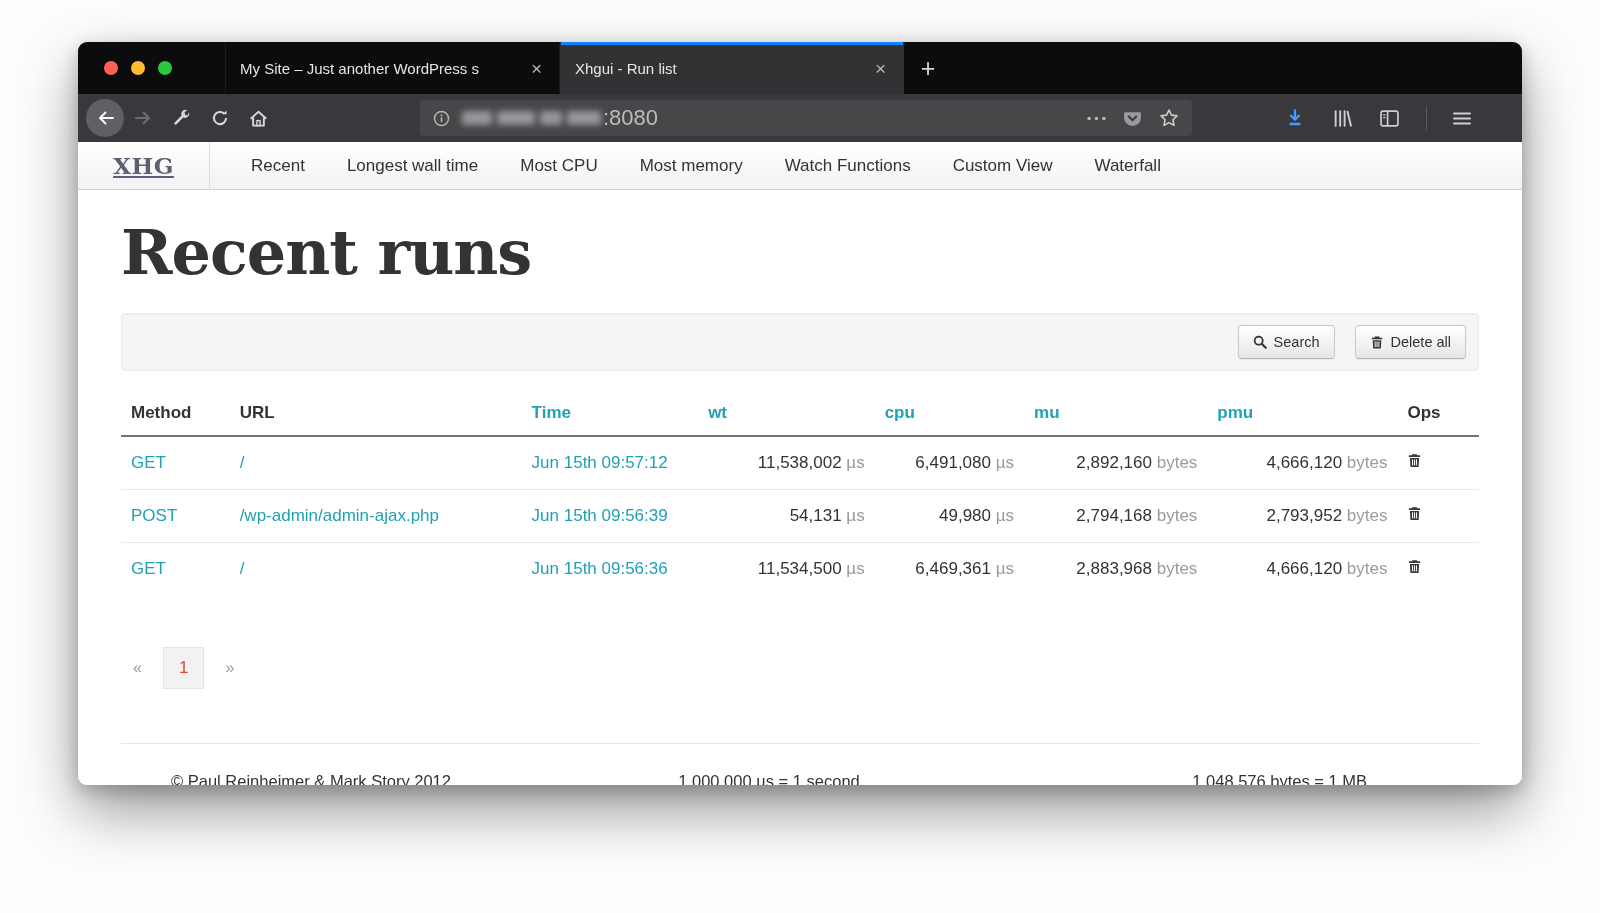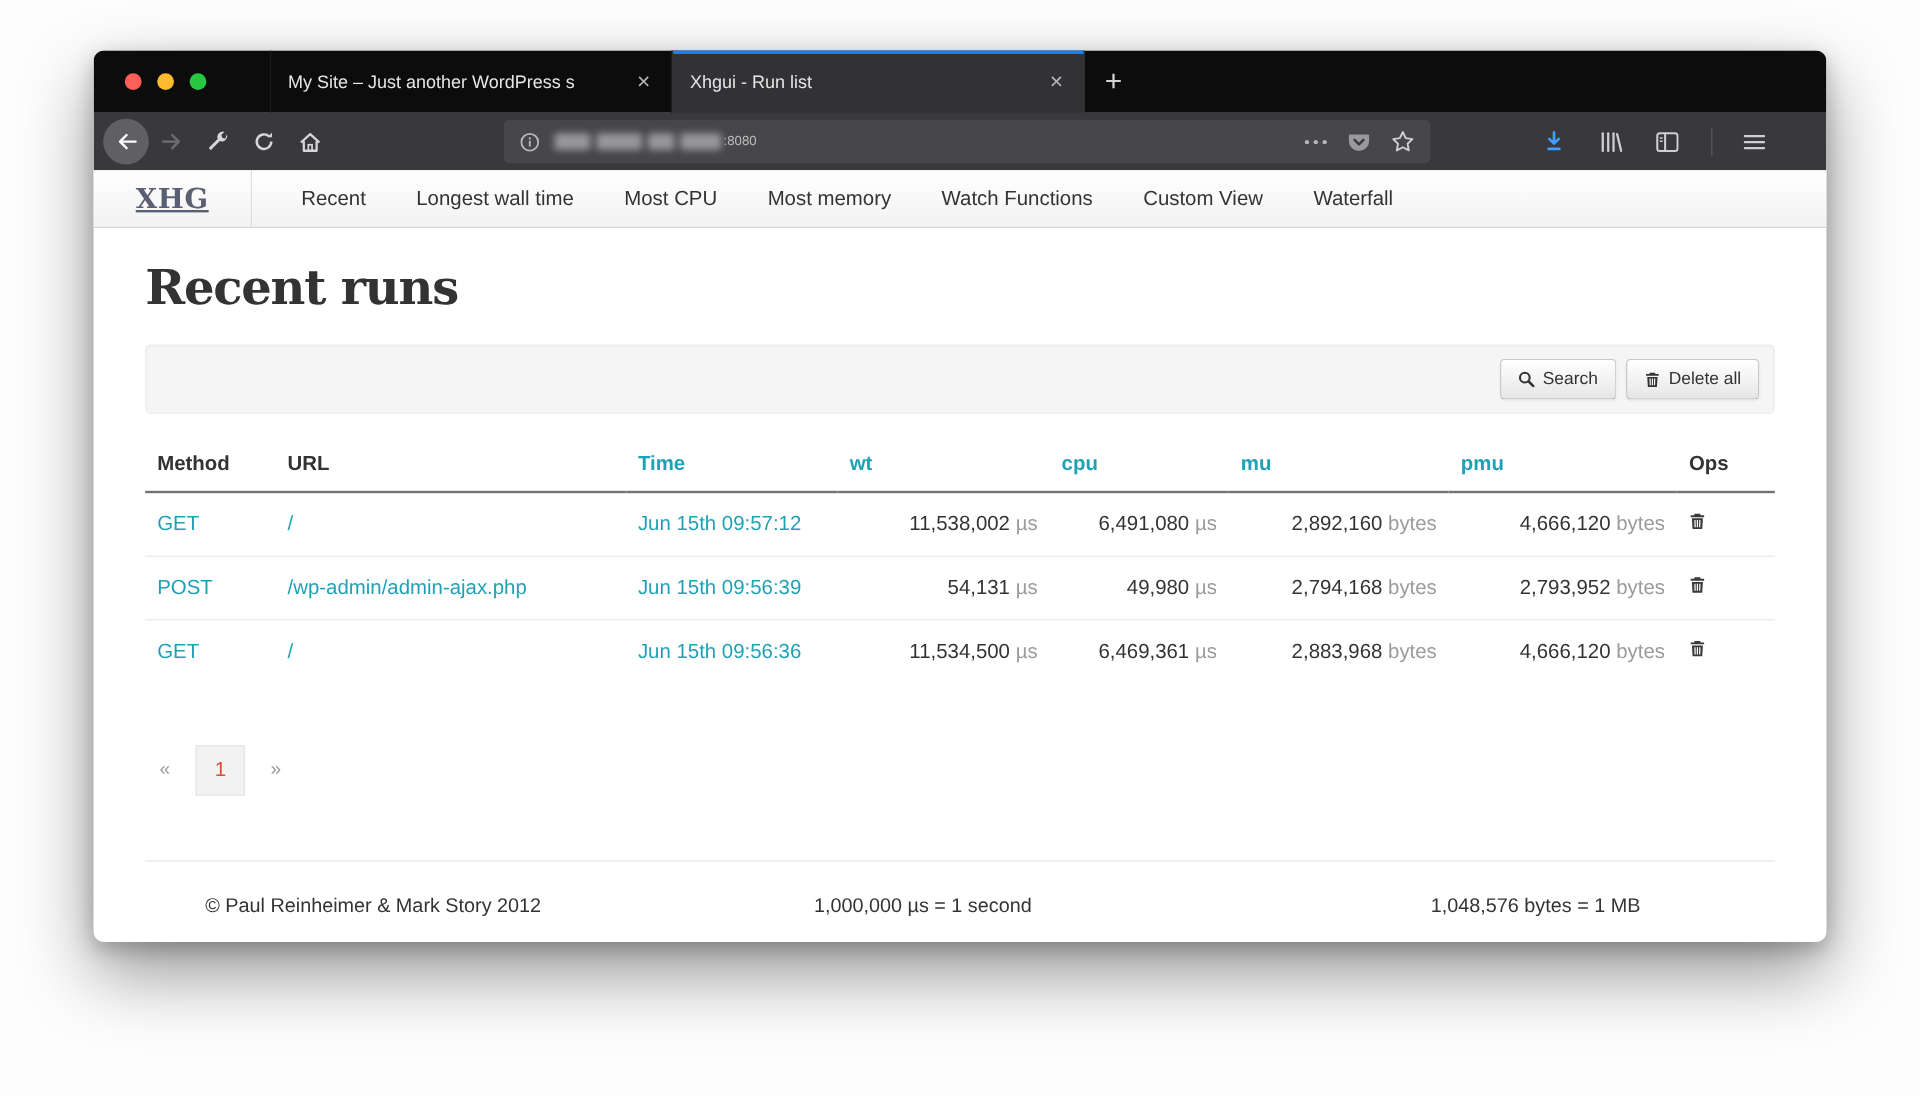--- a/index.html
+++ b/index.html
@@ -27,35 +27,35 @@
   .tab .close { color:#b6b6b8; font-size:19px; padding:0 7px; line-height:1; }
   .newtab { width:48px; color:#d5d5d7; font-size:25px; display:flex; align-items:center; justify-content:center; cursor:pointer; }
   
   .toolbar { height:48px; background:#39393d; display:flex; align-items:center; padding:0 40px 0 8px; }
   .tool-btn { width:36px; height:36px; display:flex; align-items:center; justify-content:center; cursor:pointer; flex:0 0 auto; margin-right:2px; }
   .back-btn { width:38px; height:38px; border-radius:50%; background:#606064; }
   .urlbar { width:772px; height:36px; margin-left:142px; background:#474749; border-radius:4px;
             display:flex; align-items:center; padding:0 13px; flex:0 0 auto; cursor:text; }
   .blurwrap { display:flex; gap:5px; margin:0 2px 0 12px; filter:blur(3px); }
   .blur-block { height:14px; background:#97979b; border-radius:2px; display:inline-block; }
-  .port { color:#bcbcbe; font-size:11px; }
+  .port { color:#bcbcbe; font-size:22px; }
   .url-right { margin-left:auto; display:flex; align-items:center; gap:17px; }
   .right-icons { margin-left:auto; display:flex; align-items:center; gap:9px; }
   .vdivider { width:1px; height:24px; background:#58585c; margin:0 8px; }
   
   .content { background:#fff; height:643px; }
   .navbar { height:48px; background:linear-gradient(#ffffff,#f2f2f2); border-bottom:1px solid #d4d4d4; display:flex; align-items:stretch; }
   .brand { width:132px; display:flex; align-items:center; justify-content:center; border-right:1px solid #dedede;
            font-family:"DejaVu Serif", serif; font-weight:bold; font-size:23px; color:#5a5f73; letter-spacing:.5px; cursor:pointer;text-decoration:underline; }
   .nav-items { display:flex; list-style:none; padding-left:20px; }
   .nav-items li { display:flex; align-items:center; padding:0 21px; font-size:17px; color:#333; cursor:pointer; }
   .container { width:1358px; margin:0 auto; }
-  h1.page-title { font-family:"DejaVu Serif", serif; font-size:40px; font-weight:700; letter-spacing:-1px; color:#333; margin:26px 0 24px; }
+  h1.page-title { font-family:"DejaVu Serif", serif; font-size:62px; font-weight:700; letter-spacing:-1px; color:#333; margin:26px 0 24px; }
   .well { background:#f5f5f5; border:1px solid #ececec; border-radius:4px; height:58px;
-          display:flex; align-items:center; justify-content:flex-end; padding:0 12px; gap:8px;
+          display:flex; align-items:center; justify-content:flex-end; padding:0 12px; gap:20px;
           box-shadow:inset 0 1px 1px rgba(0,0,0,.04); }
   .btn { display:inline-flex; align-items:center; gap:7px; padding:8px 14px; font-size:14.5px; color:#333;
          background:linear-gradient(#ffffff,#e6e6e6); border:1px solid #c9c9c9; border-bottom-color:#b3b3b3;
          border-radius:4px; box-shadow:0 1px 2px rgba(0,0,0,.06); cursor:pointer; font-family:inherit; }
   table.runs { width:100%; border-collapse:collapse; margin-top:20px; font-size:17px; table-layout:fixed; }
   table.runs th { text-align:left; padding:12px 10px; border-bottom:2px solid #737373; font-weight:bold; color:#333; }
   table.runs td { padding:15px 10px; border-top:1px solid #e9e9e9; color:#333; }
   table.runs tr:first-child td { border-top:none; }
   th.num, td.num { text-align:right; }
   a.tlink, table.runs a { color:var(--teal,#21a1b5); text-decoration:none; cursor:pointer; }

